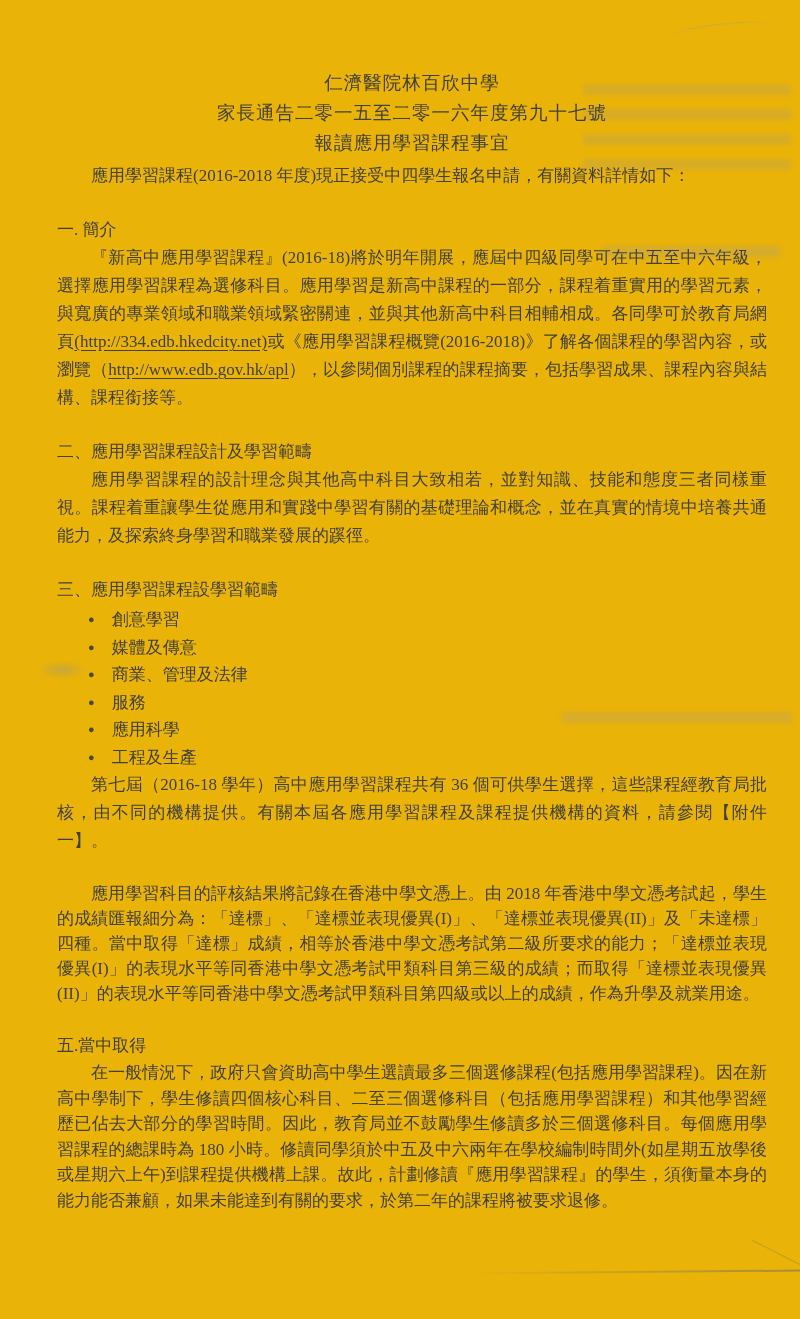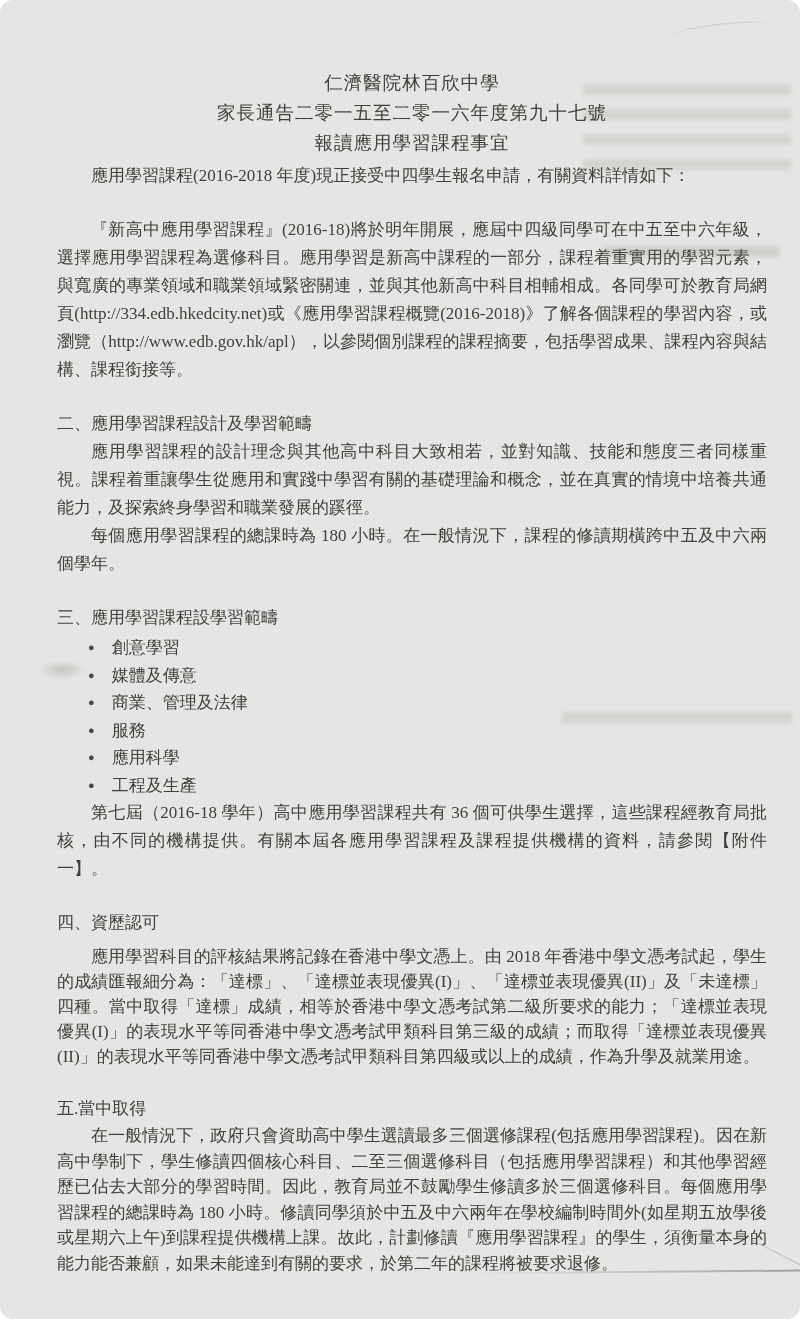--- a/index.html
+++ b/index.html
@@ -1,40 +1,39 @@
 <!DOCTYPE html>
 <html><head>
 <meta charset="utf-8">
 <style>
   html,body{margin:0;padding:0;background:#ffffff;}
   .page{
     position:relative;
     width:800px;height:1319px;
-    background:#e5e5e5;
+    background:#eab308;
     font-family:"Liberation Serif","DejaVu Serif",serif;
     color:#42403a;
     overflow:hidden;
-    border-radius:13px;
   }
   .content{
     position:absolute;
     left:57px; right:33px; top:68px;
   }
   
   .doc-header{text-align:center; line-height:30px; font-size:18.5px; letter-spacing:1px;}
   .doc-subject{
     display:inline-block;
     text-underline-offset:4px;
   }
   .salutation{margin-top:8px; font-size:17px; line-height:28px;}
   .para{margin:0; text-indent:2em; font-size:17px; line-height:28px; text-align:justify;}
   .intro{margin-top:4px;}
   .section{margin-top:26px;}
   .section-heading{font-size:17px; line-height:28px; margin:0;}
-  .url{text-underline-offset:3px; word-break:break-all;}
+  .url{text-decoration:underline; text-underline-offset:3px; word-break:break-all;}
   
   ul.domains{list-style:none; margin:2px 0 0 0; padding:0;}
   ul.domains li{
     display:flex; align-items:center;
     padding-left:31px;
     line-height:27.5px; font-size:17px;
   }
   ul.domains .bullet{
     font-size:11px; line-height:1;
     margin-right:17px;
@@ -104,27 +103,27 @@
     <div class="doc-header">
       <div>仁濟醫院林百欣中學</div>
       <div>家長通告二零一五至二零一六年度第九十七號</div>
       <div><span class="doc-subject">報讀應用學習課程事宜</span></div>
     </div>
 
 
     <p class="para intro">應用學習課程(2016-2018 年度)現正接受中四學生報名申請，有關資料詳情如下：</p>
 
     <div class="section">
+      <p class="section-heading">一. 簡介</p>
       <p class="para"><span>『新高中應用學習課程』(2016-18)將於明年開展，應屆中四級同學可在中五至中六年級，選擇應用學習課程為選修科目。應用學習是新高中課程的一部分，課程着重實用的學習元素，與寬廣的專業領域和職業領域緊密關連，並與其他新高中科目相輔相成。各同學可於教育局網頁</span><span class="url">(http://334.edb.hkedcity.net)</span><span>或《應用學習課程概覽(2016-2018)》了解各個課程的學習內容，或瀏覽（</span><span class="url">http://www.edb.gov.hk/apl</span><span>），以參閱個別課程的課程摘要，包括學習成果、課程內容與結構、課程銜接等。</span></p>
     </div>
 
     <div class="section">
       <p class="section-heading">二、應用學習課程設計及學習範疇</p>
       <p class="para">應用學習課程的設計理念與其他高中科目大致相若，並對知識、技能和態度三者同樣重視。課程着重讓學生從應用和實踐中學習有關的基礎理論和概念，並在真實的情境中培養共通能力，及探索終身學習和職業發展的蹊徑。</p>
-      <p class="para">每個應用學習課程的總課時為 180 小時。在一般情況下，課程的修讀期橫跨中五及中六兩個學年。</p>
     </div>
 
     <div class="section">
       <p class="section-heading">三、應用學習課程設學習範疇</p>
       <ul class="domains">
         <li>
             <span class="bullet">●</span>
             <span>創意學習</span>
           </li>
         <li>
@@ -145,21 +144,20 @@
           </li>
         <li>
             <span class="bullet">●</span>
             <span>工程及生產</span>
           </li>
       </ul>
       <p class="para">第七屆（2016-18 學年）高中應用學習課程共有 36 個可供學生選擇，這些課程經教育局批核，由不同的機構提供。有關本屆各應用學習課程及課程提供機構的資料，請參閱【附件一】。</p>
     </div>
 
     <div class="section sec4">
-      <p class="section-heading">四、資歷認可</p>
       <p class="para">應用學習科目的評核結果將記錄在香港中學文憑上。由 2018 年香港中學文憑考試起，學生的成績匯報細分為：「達標」、「達標並表現優異(I)」、「達標並表現優異(II)」及「未達標」四種。當中取得「達標」成績，相等於香港中學文憑考試第二級所要求的能力；「達標並表現優異(I)」的表現水平等同香港中學文憑考試甲類科目第三級的成績；而取得「達標並表現優異(II)」的表現水平等同香港中學文憑考試甲類科目第四級或以上的成績，作為升學及就業用途。</p>
     </div>
 
     <div class="section sec5">
       <p class="section-heading">五.當中取得</p>
       <p class="para">在一般情況下，政府只會資助高中學生選讀最多三個選修課程(包括應用學習課程)。因在新高中學制下，學生修讀四個核心科目、二至三個選修科目（包括應用學習課程）和其他學習經歷已佔去大部分的學習時間。因此，教育局並不鼓勵學生修讀多於三個選修科目。每個應用學習課程的總課時為 180 小時。修讀同學須於中五及中六兩年在學校編制時間外(如星期五放學後或星期六上午)到課程提供機構上課。故此，計劃修讀『應用學習課程』的學生，須衡量本身的能力能否兼顧，如果未能達到有關的要求，於第二年的課程將被要求退修。</p>
     </div>
 
   </div>
 </div>

